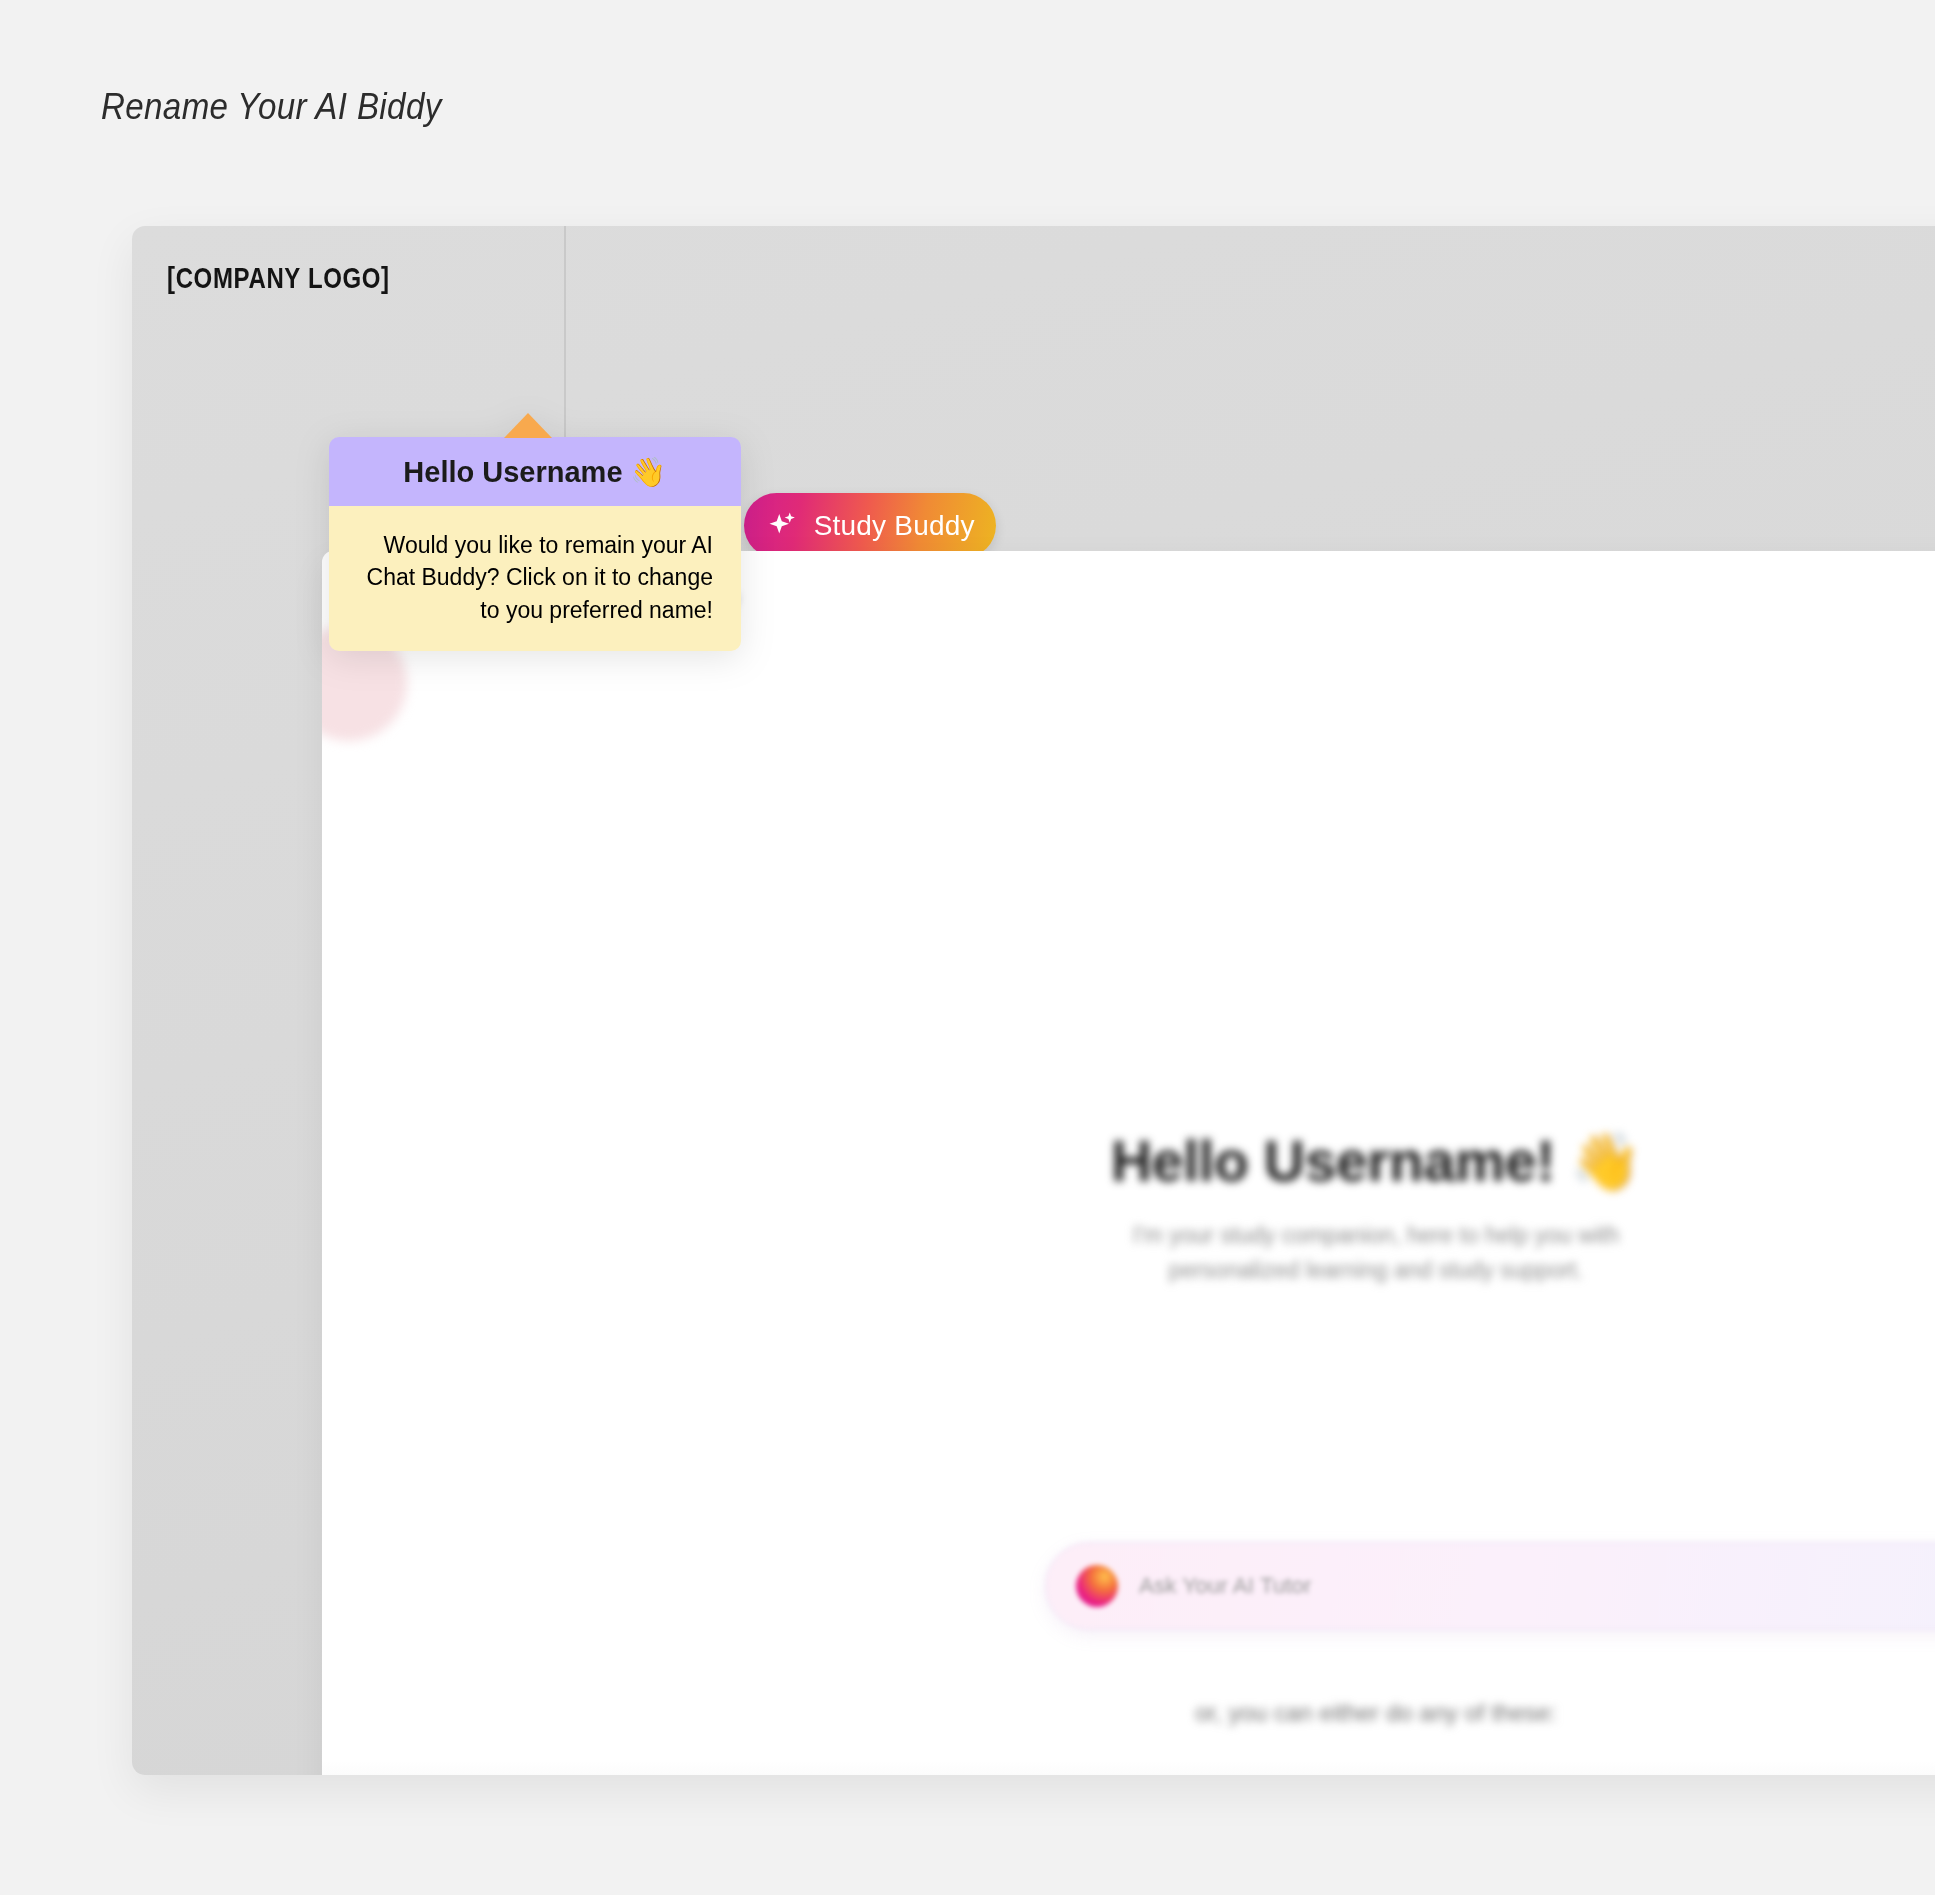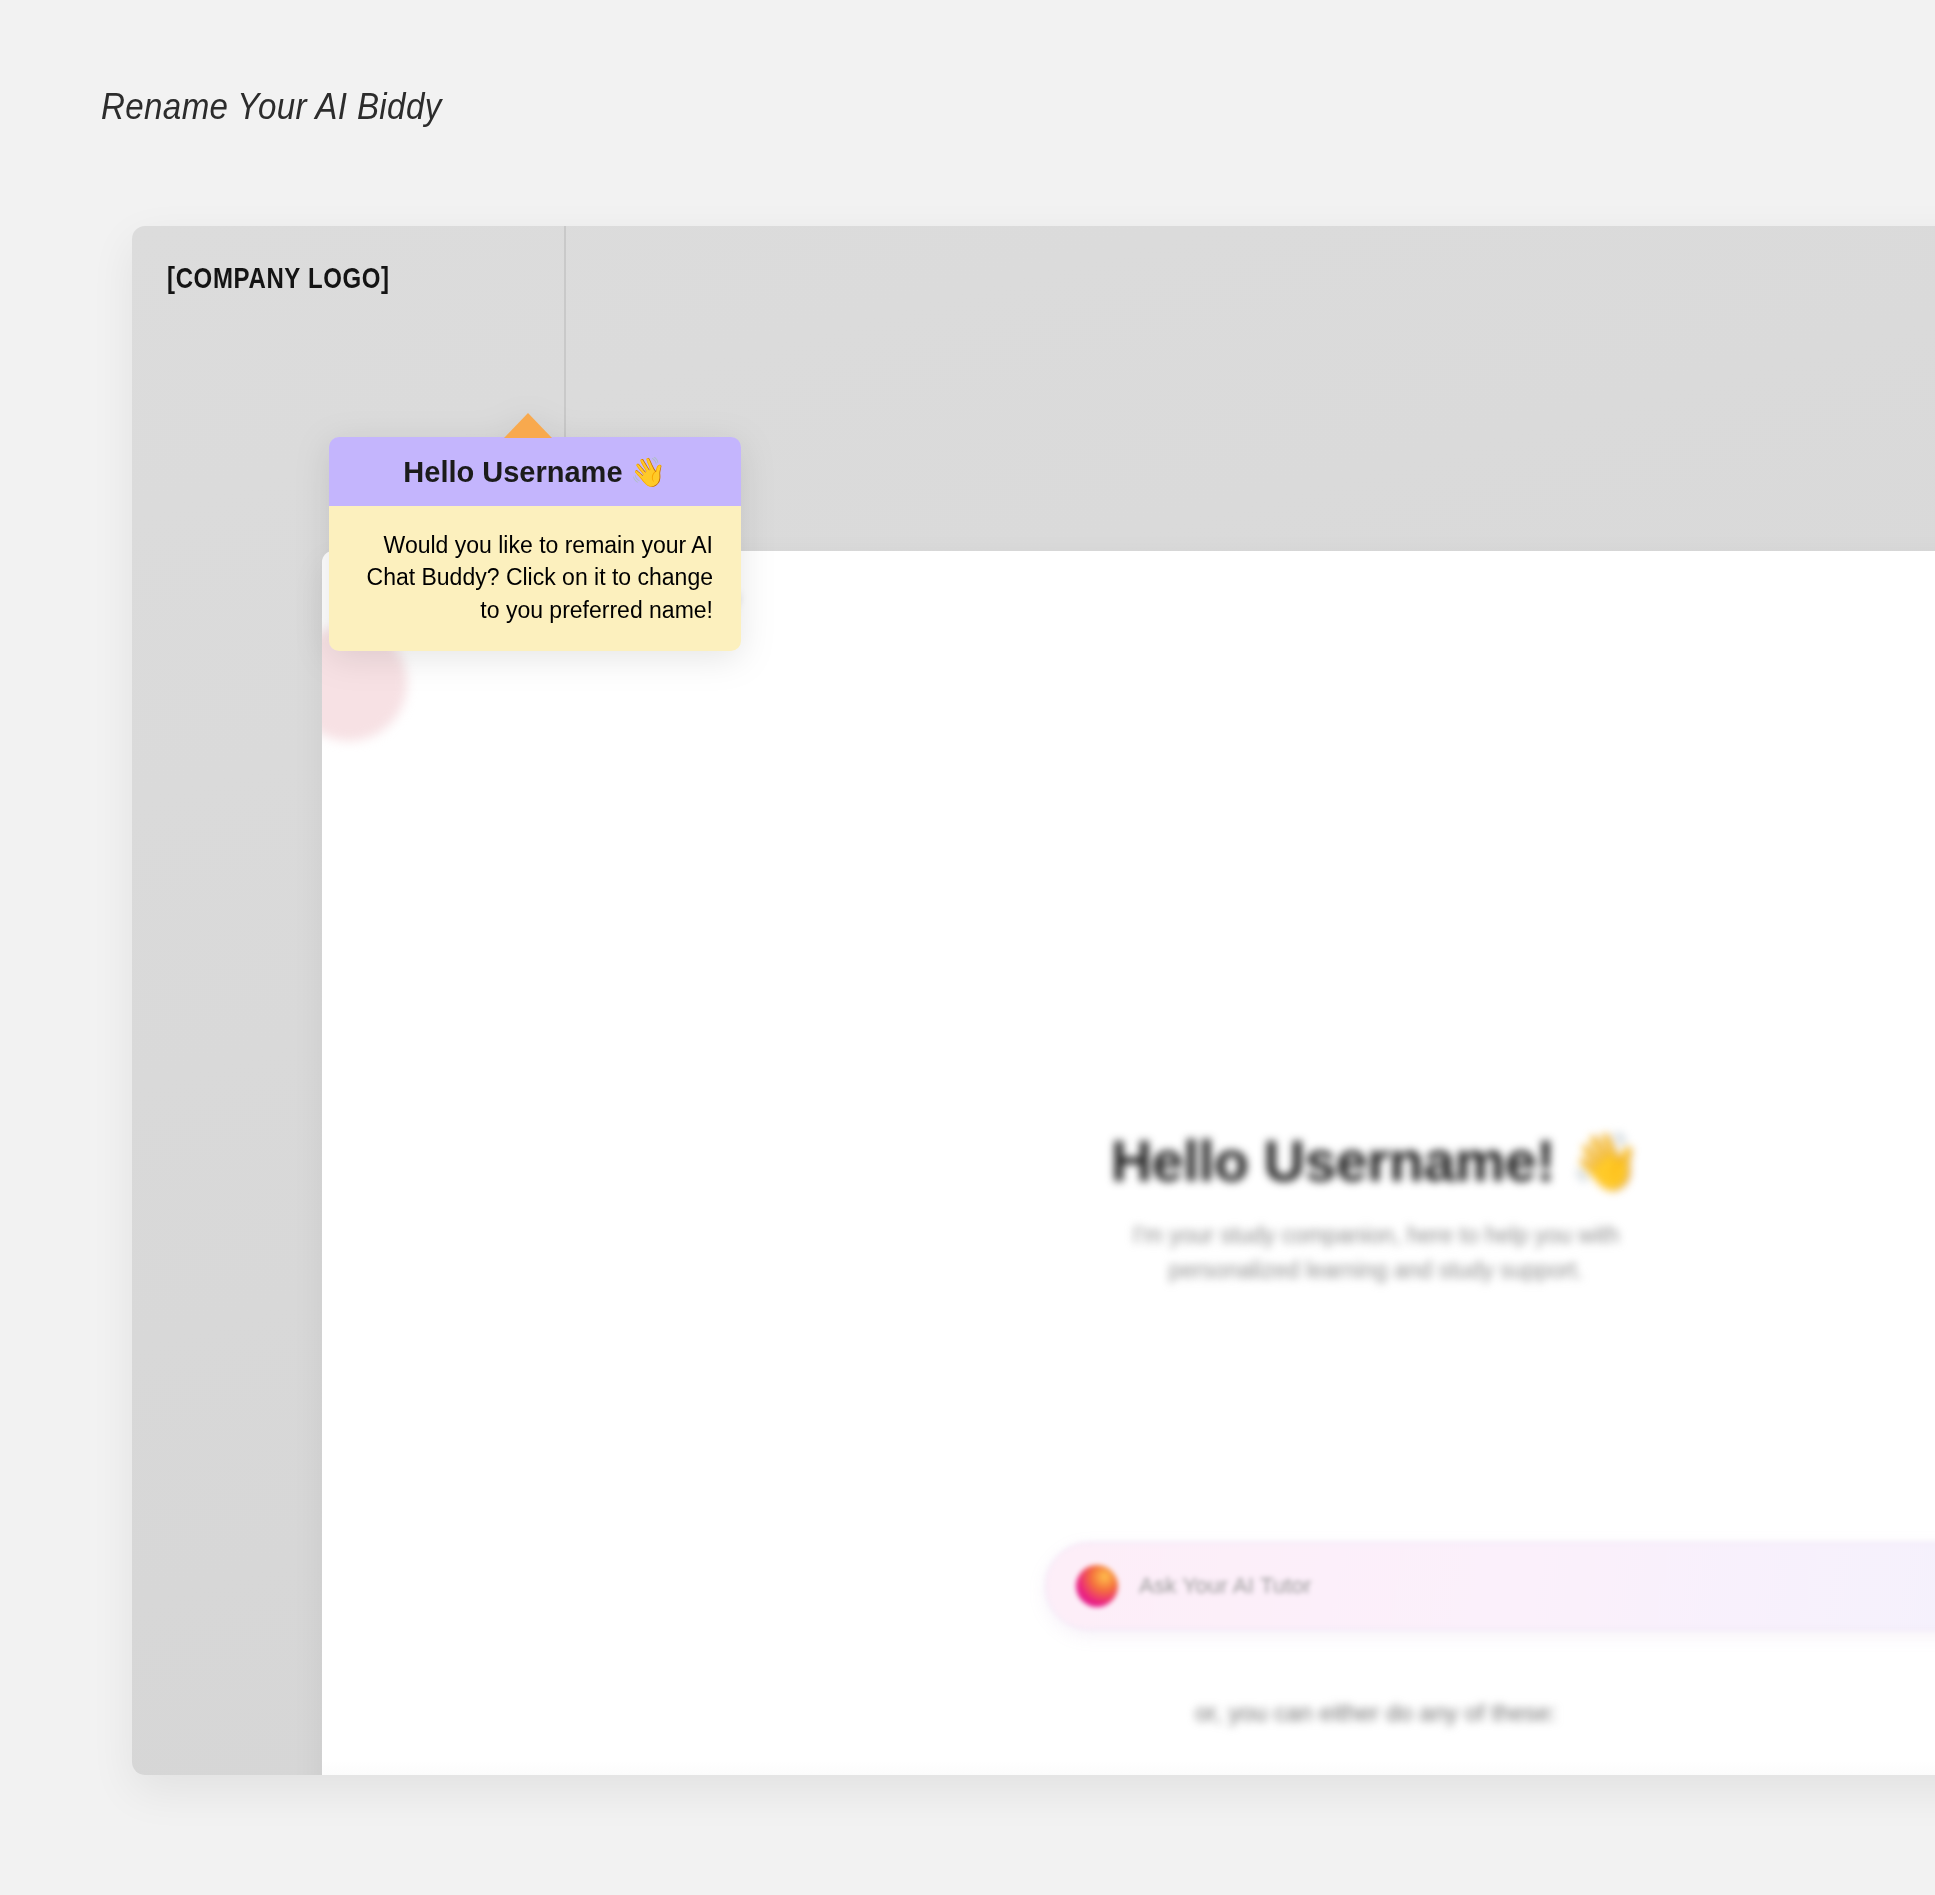--- a/index.html
+++ b/index.html
@@ -280,20 +280,29 @@
     </div>
 
     <div class="collapse-btn">
       <span>
         <svg viewBox="0 0 24 24" fill="none" stroke="#111" stroke-width="3" stroke-linecap="round" stroke-linejoin="round">
           <polyline points="15,5 8,12 15,19"></polyline>
         </svg>
       </span>
     </div>
 
+    <div class="study-buddy-pill">
+      <span class="sparkle">
+        <svg viewBox="0 0 48 48" fill="#ffffff">
+          <path d="M19 8 L22.4 17.6 L32 21 L22.4 24.4 L19 34 L15.6 24.4 L6 21 L15.6 17.6 Z"></path>
+          <path d="M33 6 L34.8 11 L39.8 12.8 L34.8 14.6 L33 19.6 L31.2 14.6 L26.2 12.8 L31.2 11 Z"></path>
+        </svg>
+      </span>
+      <span class="pill-label">Study Buddy</span>
+    </div>
 
     <div class="modal">
 
       <div class="pink-blob blurred-strong"></div>
 
       <div class="modal-topbar blurred">
         <div class="back-circle">
           <span>
             <svg viewBox="0 0 24 24" fill="none" stroke="#6c6c6c" stroke-width="2.4" stroke-linecap="round" stroke-linejoin="round">
               <polyline points="15,5 8,12 15,19"></polyline>

